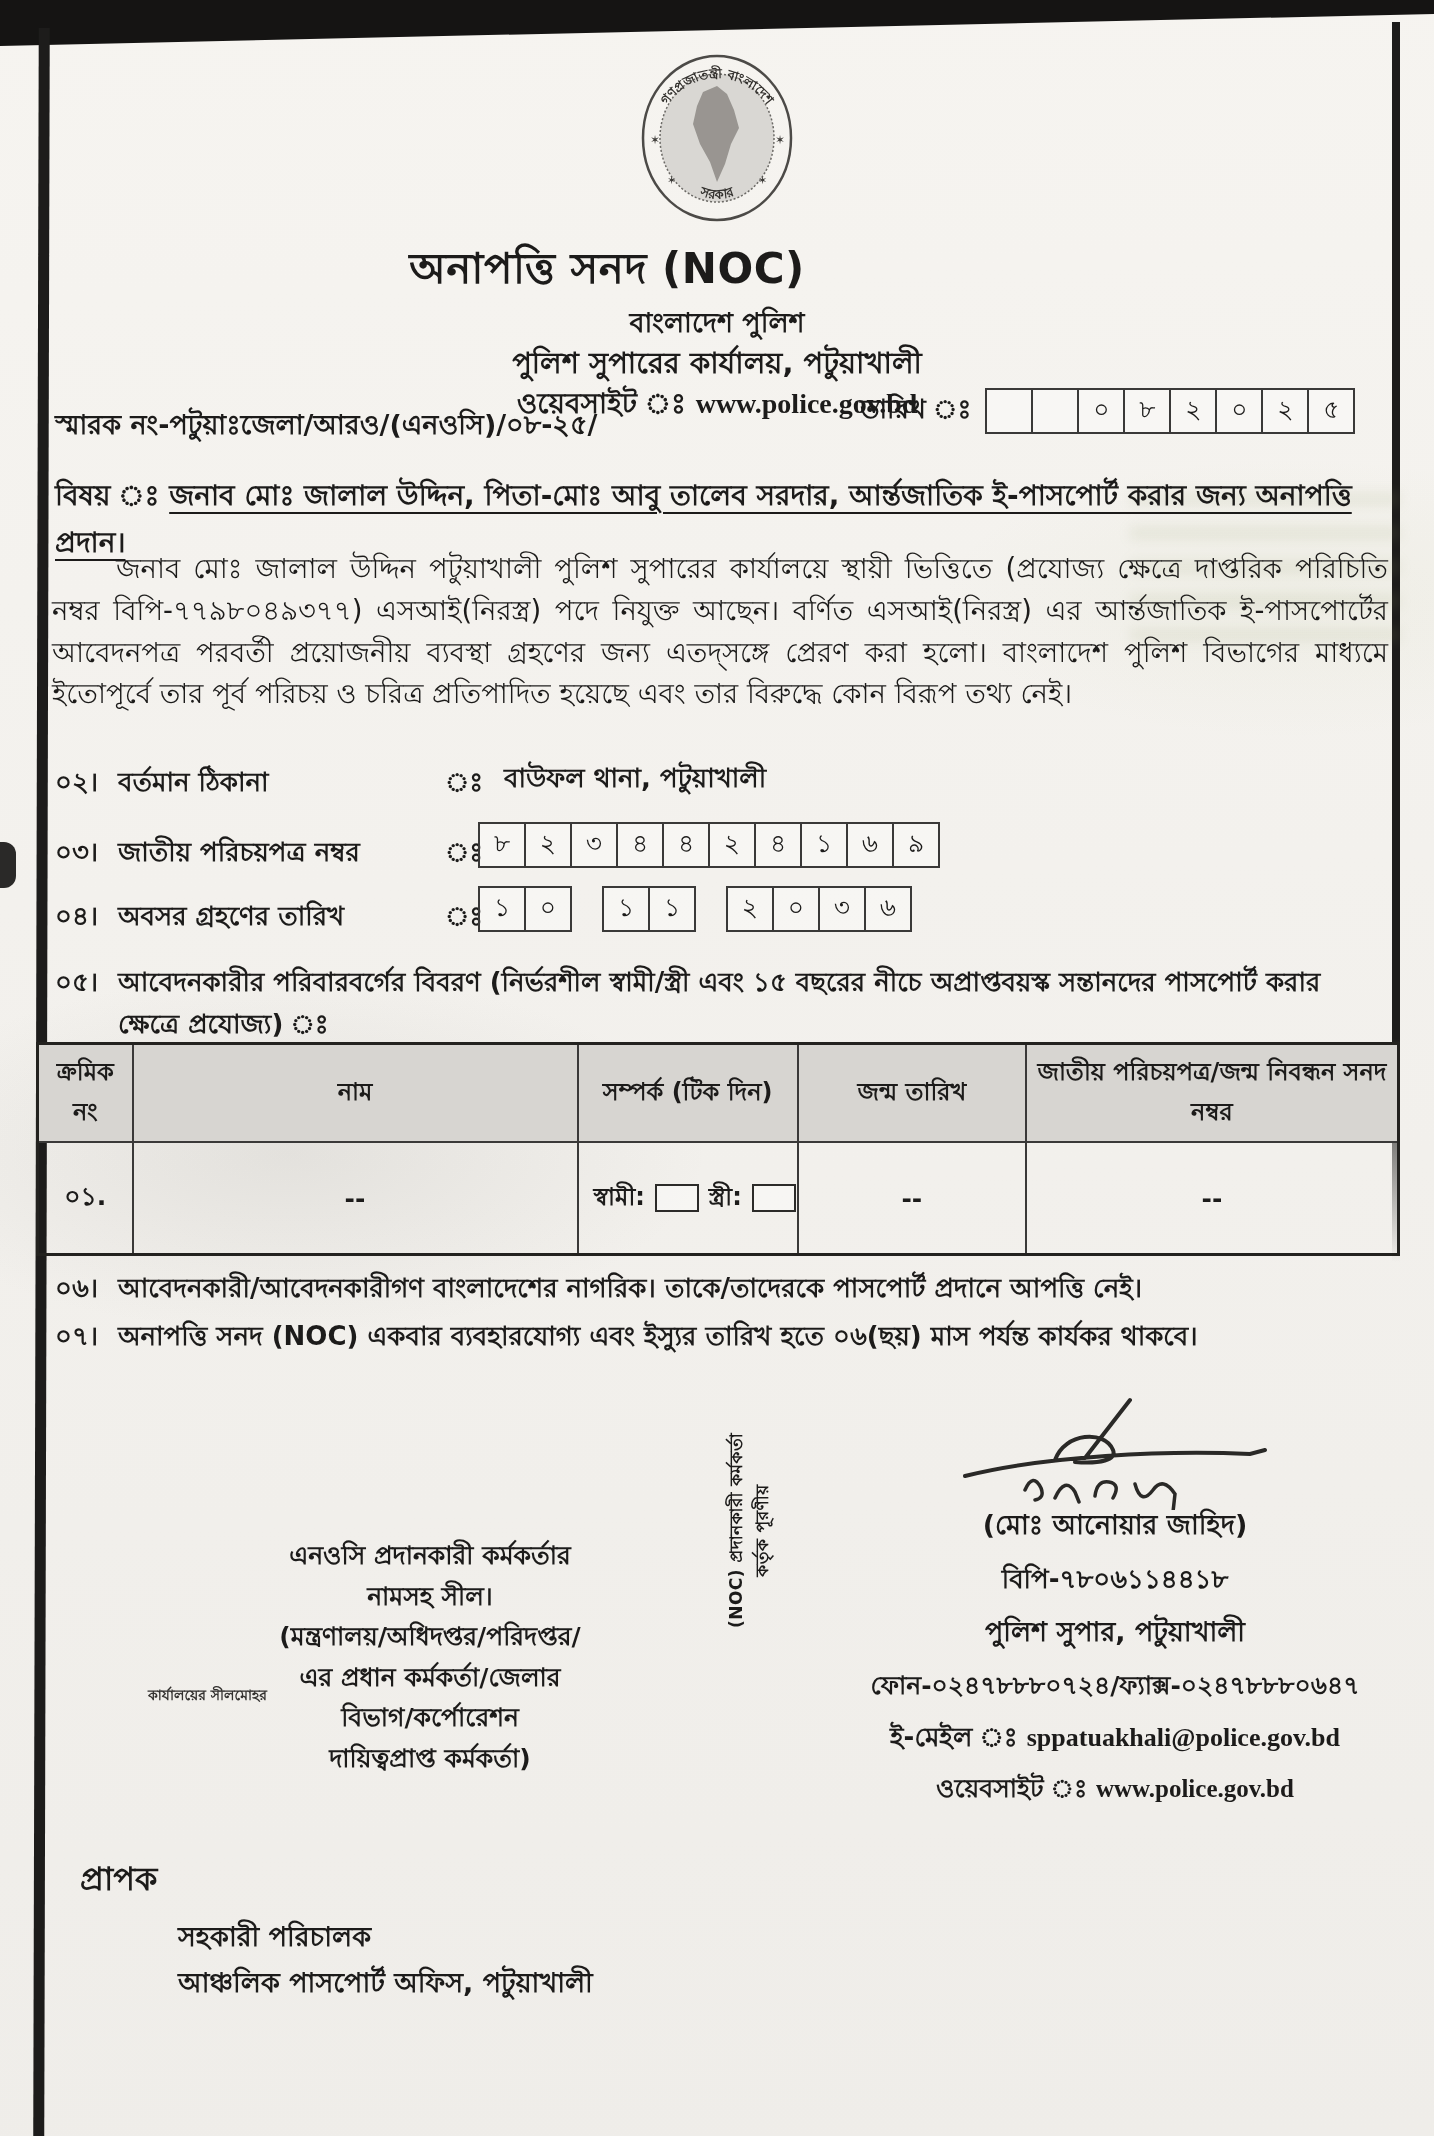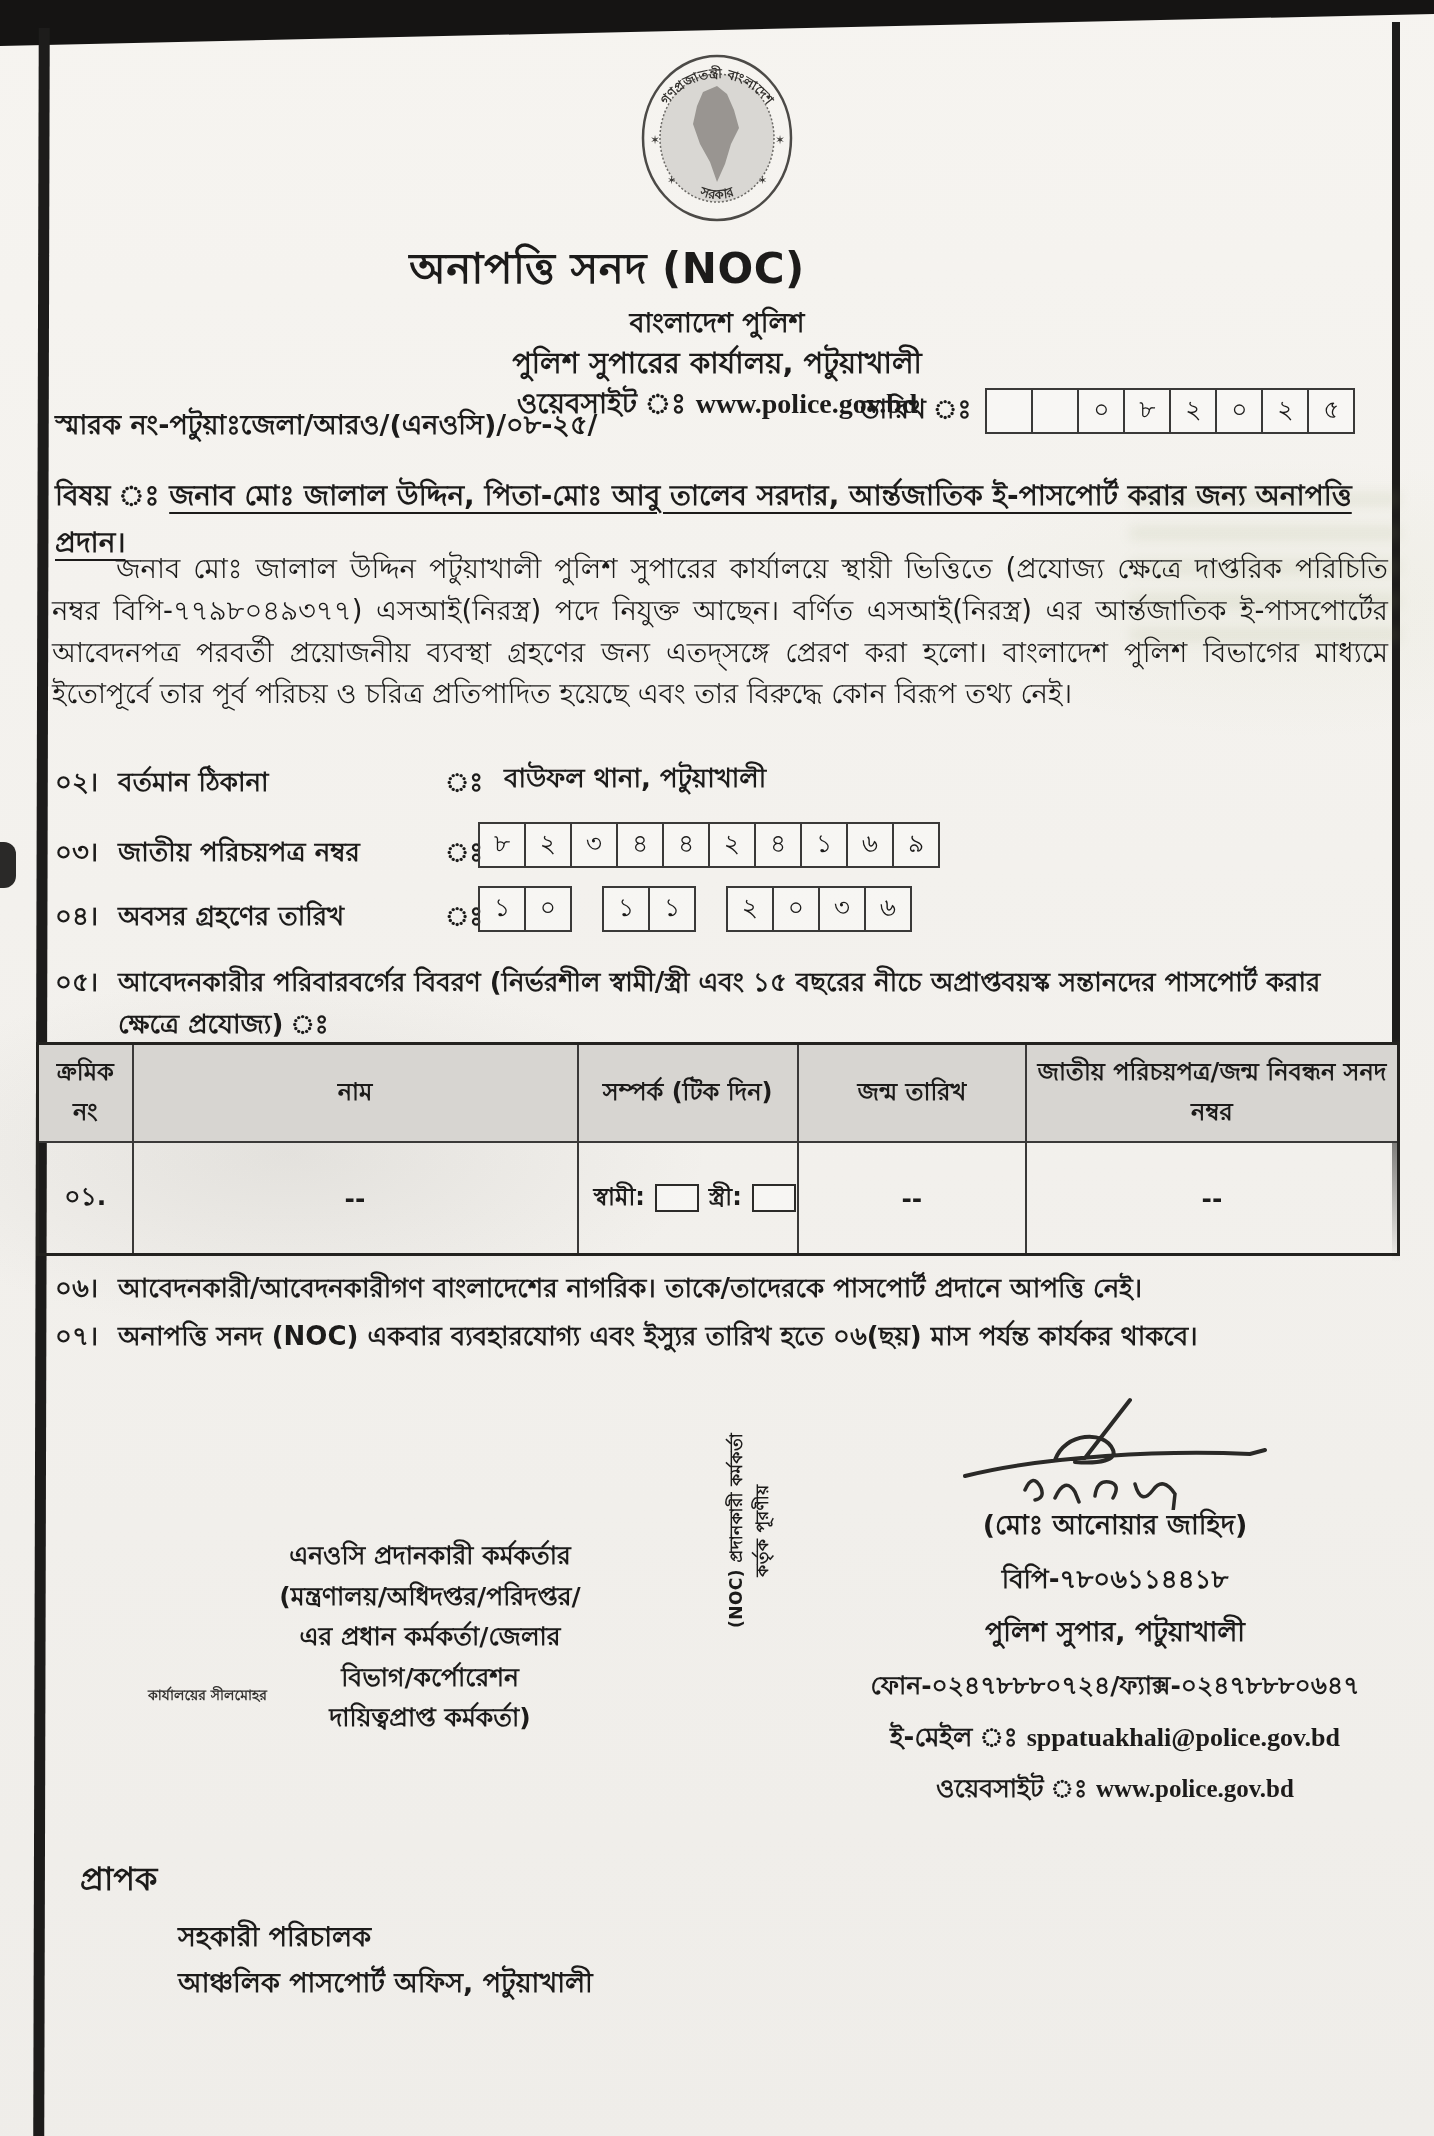--- a/index.html
+++ b/index.html
@@ -234,20 +234,21 @@
       <span class="latin">sppatuakhali@police.gov.bd</span>
     </div>
     <div class="sig-web">
       <span>ওয়েবসাইট ঃ</span>
       <span class="latin">www.police.gov.bd</span>
     </div>
   </div>
 
   <div class="stamp-note">
     <div>এনওসি প্রদানকারী কর্মকর্তার</div>
+    <div>নামসহ সীল।</div>
     <div>(মন্ত্রণালয়/অধিদপ্তর/পরিদপ্তর/</div>
     <div>এর প্রধান কর্মকর্তা/জেলার</div>
     <div>বিভাগ/কর্পোরেশন</div>
     <div>দায়িত্বপ্রাপ্ত কর্মকর্তা)</div>
   </div>
 
   <div class="office-seal-note">কার্যালয়ের সীলমোহর</div>
 
   <div class="vertical-note">
     <div class="inner">

